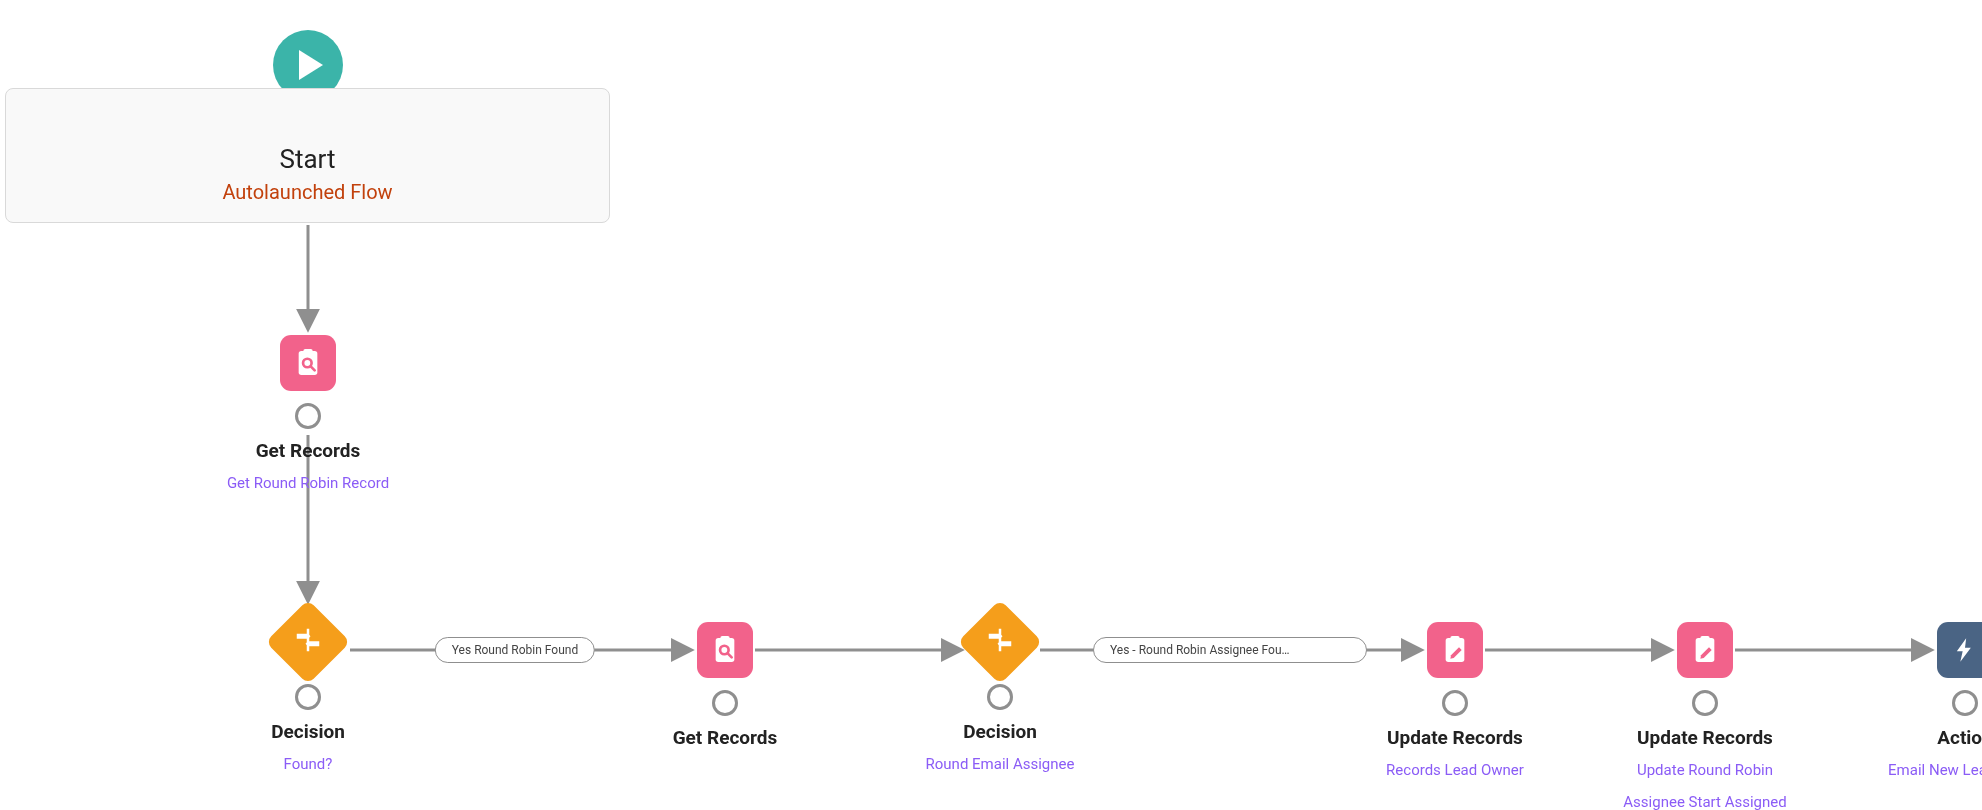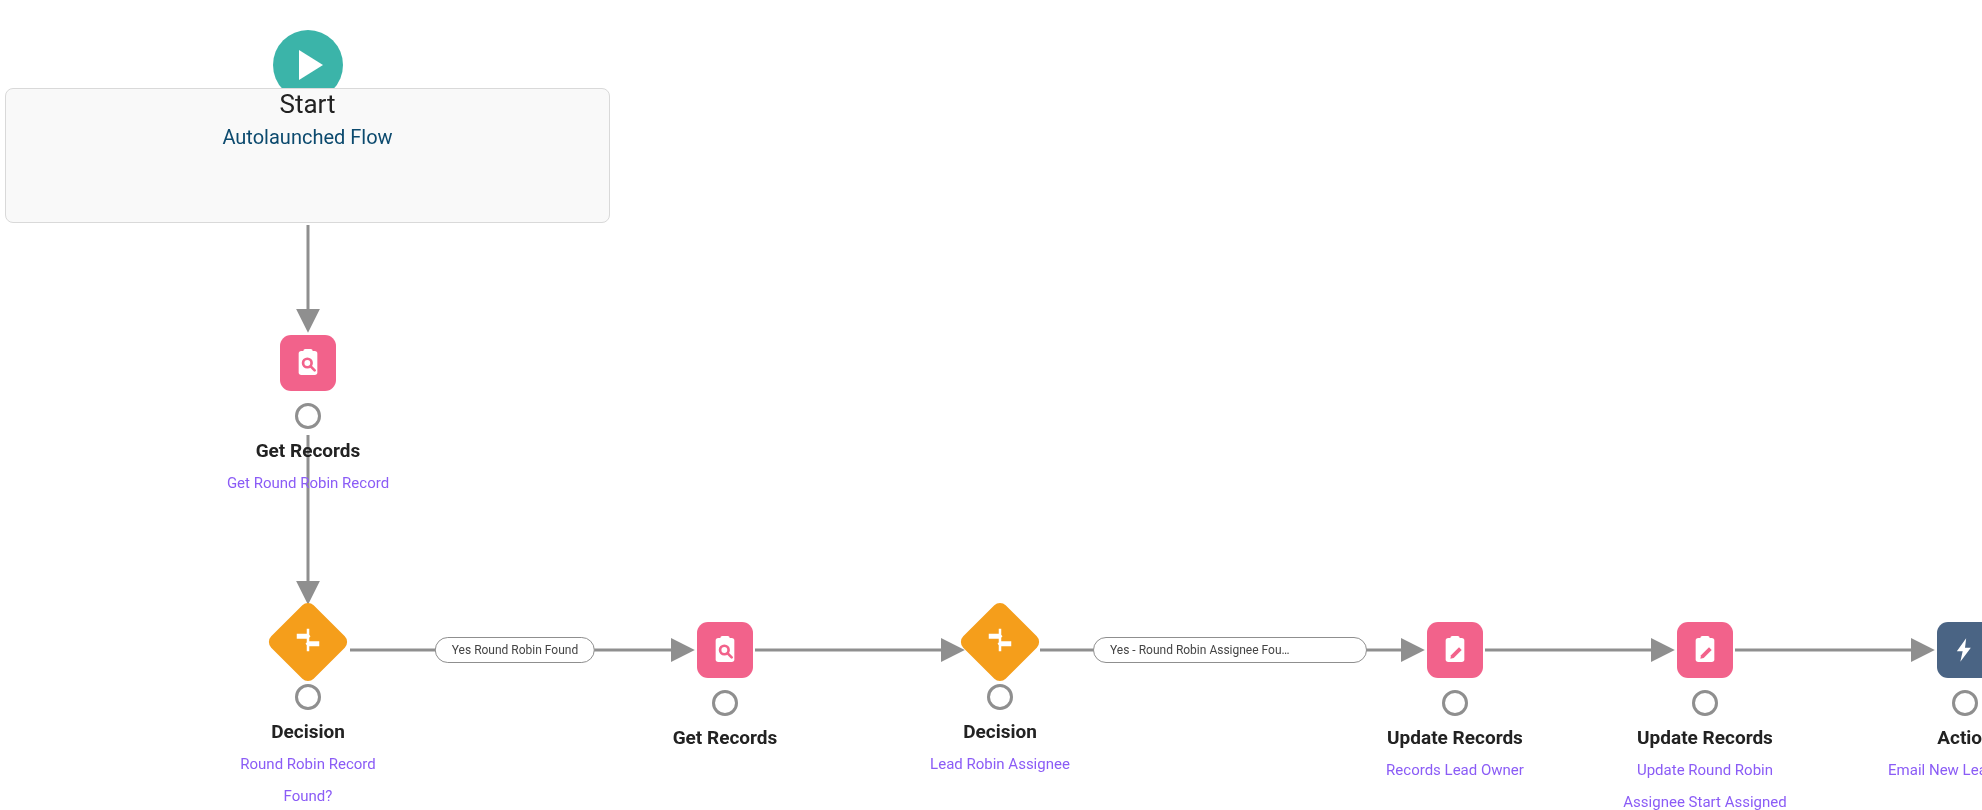--- a/index.html
+++ b/index.html
@@ -27,30 +27,31 @@
   .start-card {
     position: absolute;
     width: 605px;
     height: 135px;
     left: 5px;
     top: 88px;
     background: #f9f9f9;
     border: 1px solid #d9d9d9;
     border-radius: 8px;
     text-align: center;
+    padding-top: 55px;
     box-sizing: border-box;
   }
   .start-title {
     font-size: 26px;
     font-weight: 400;
     color: #222;
   }
   .start-sub {
     font-size: 20px;
-    color: #0c4a6e;
+    color: #c2410c;
     margin-top: 6px;
   }
   
   .play-circle {
     position: absolute;
     width: 70px;
     height: 70px;
     border-radius: 50%;
     background: #3bb4a9;
     left: 50%;
@@ -195,21 +196,20 @@
       <div class="diamond-inner">
         <svg width="30" height="30" viewBox="0 0 24 24">
           <rect x="11" y="3" width="2" height="18" fill="#fff"></rect>
           <path d="M3 7 h9 l2 2 l-2 2 h-9 z" fill="#fff"></path>
           <path d="M21 13 h-9 l-2 2 l2 2 h9 z" fill="#fff"></path>
         </svg>
       </div>
     </div>
     <div class="ring"></div>
     <div class="label-strong">Decision</div>
-    <div class="label-sub">Round Robin Record</div>
     <div class="label-sub">Found?</div>
   </div>
 
   <div class="pill" style="left:515px; top:650px;">Yes Round Robin Found</div>
 
   <div class="node" style="left:725px; top:622px; width:320px;">
     <div class="tile tile-pink">
       <svg width="32" height="32" viewBox="0 0 24 24" fill="none">
         <rect x="5" y="3" width="14" height="18" rx="2" fill="#fff"></rect>
         <rect x="8.5" y="1.5" width="7" height="4" rx="1.5" fill="#fff"></rect>
@@ -226,21 +226,21 @@
       <div class="diamond-inner">
         <svg width="30" height="30" viewBox="0 0 24 24">
           <rect x="11" y="3" width="2" height="18" fill="#fff"></rect>
           <path d="M3 7 h9 l2 2 l-2 2 h-9 z" fill="#fff"></path>
           <path d="M21 13 h-9 l-2 2 l2 2 h9 z" fill="#fff"></path>
         </svg>
       </div>
     </div>
     <div class="ring"></div>
     <div class="label-strong">Decision</div>
-    <div class="label-sub">Lead Robin Assignee</div>
+    <div class="label-sub">Round Email Assignee</div>
   </div>
 
   <div class="pill" style="left:1230px; top:650px; width:240px;">Yes - Round Robin Assignee Fou…</div>
 
   <div class="node" style="left:1455px; top:622px; width:260px;">
     <div class="tile tile-pink">
       <svg width="32" height="32" viewBox="0 0 24 24" fill="none">
         <rect x="5" y="3" width="14" height="18" rx="2" fill="#fff"></rect>
         <rect x="8.5" y="1.5" width="7" height="4" rx="1.5" fill="#fff"></rect>
         <path d="M9 16 l6 -6 l2 2 l-6 6 l-2.5 0.5 z" fill="#f2628b"></path>

